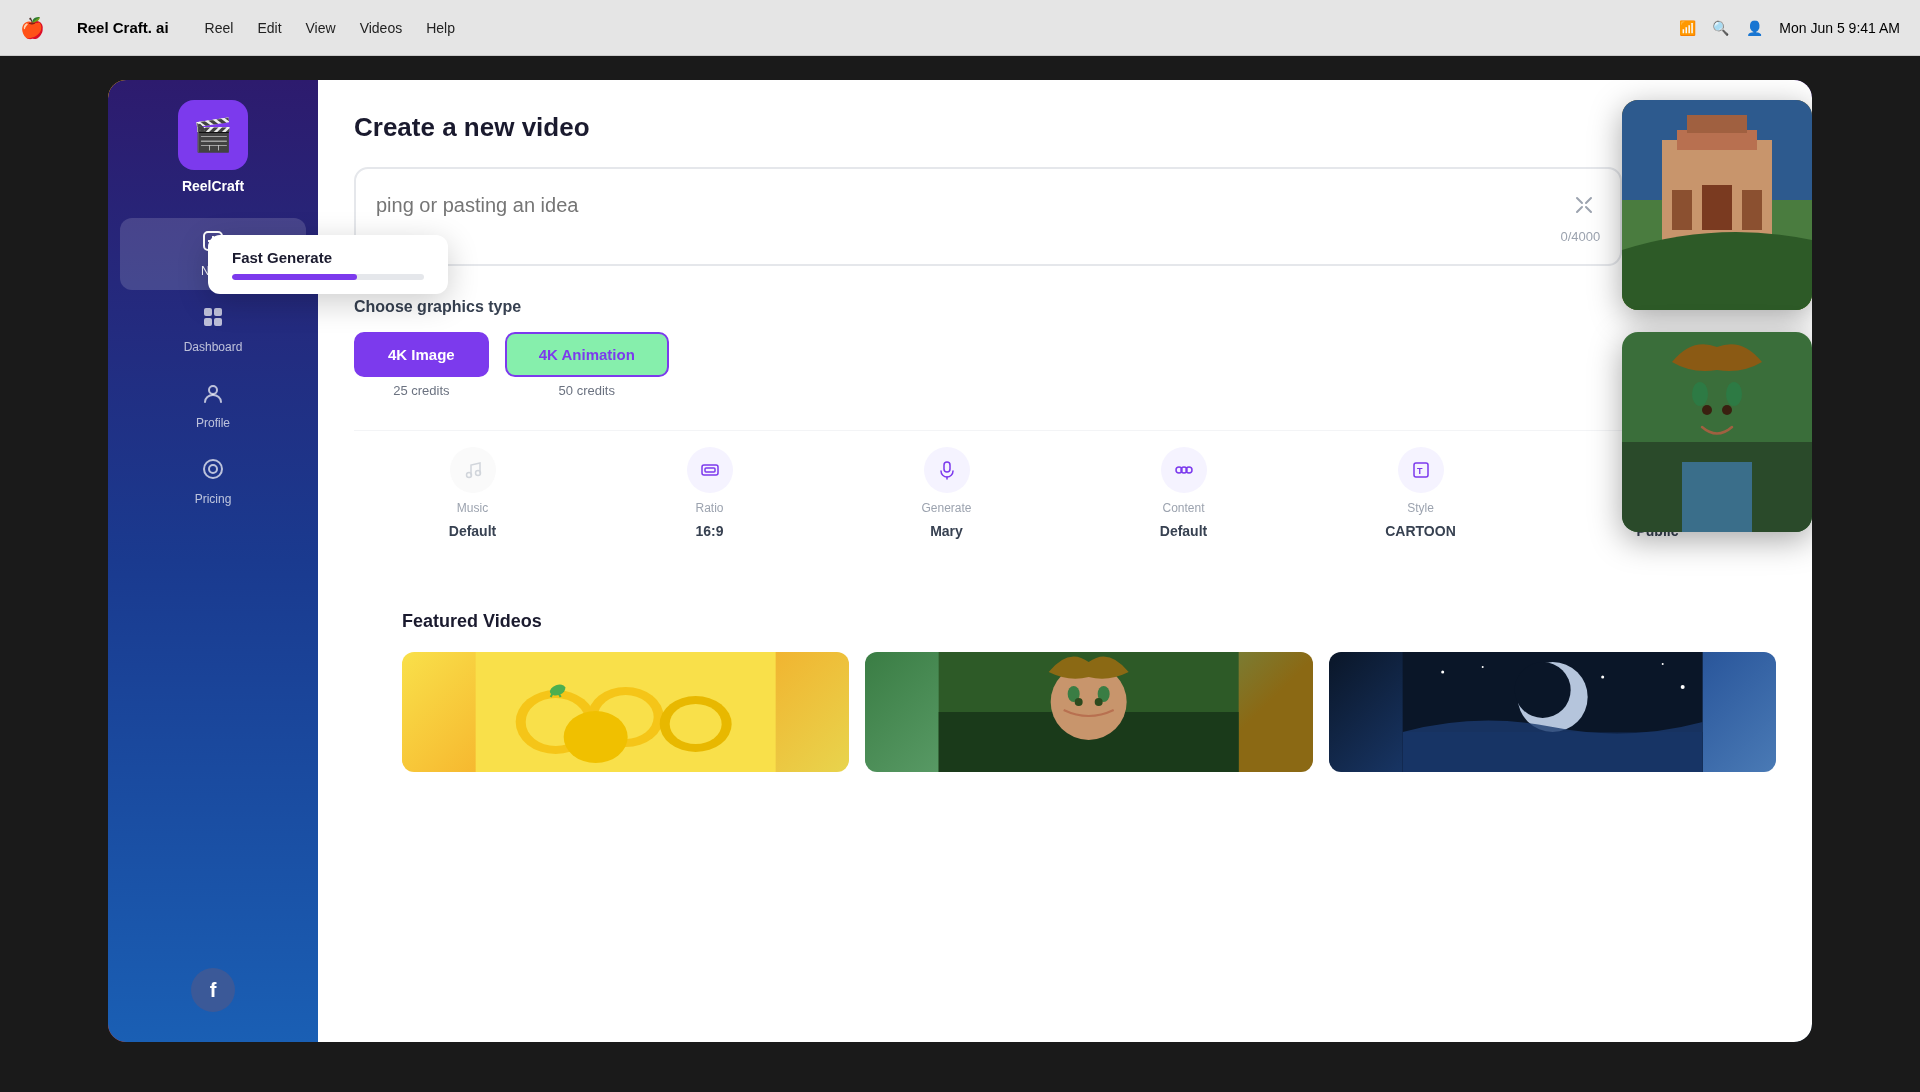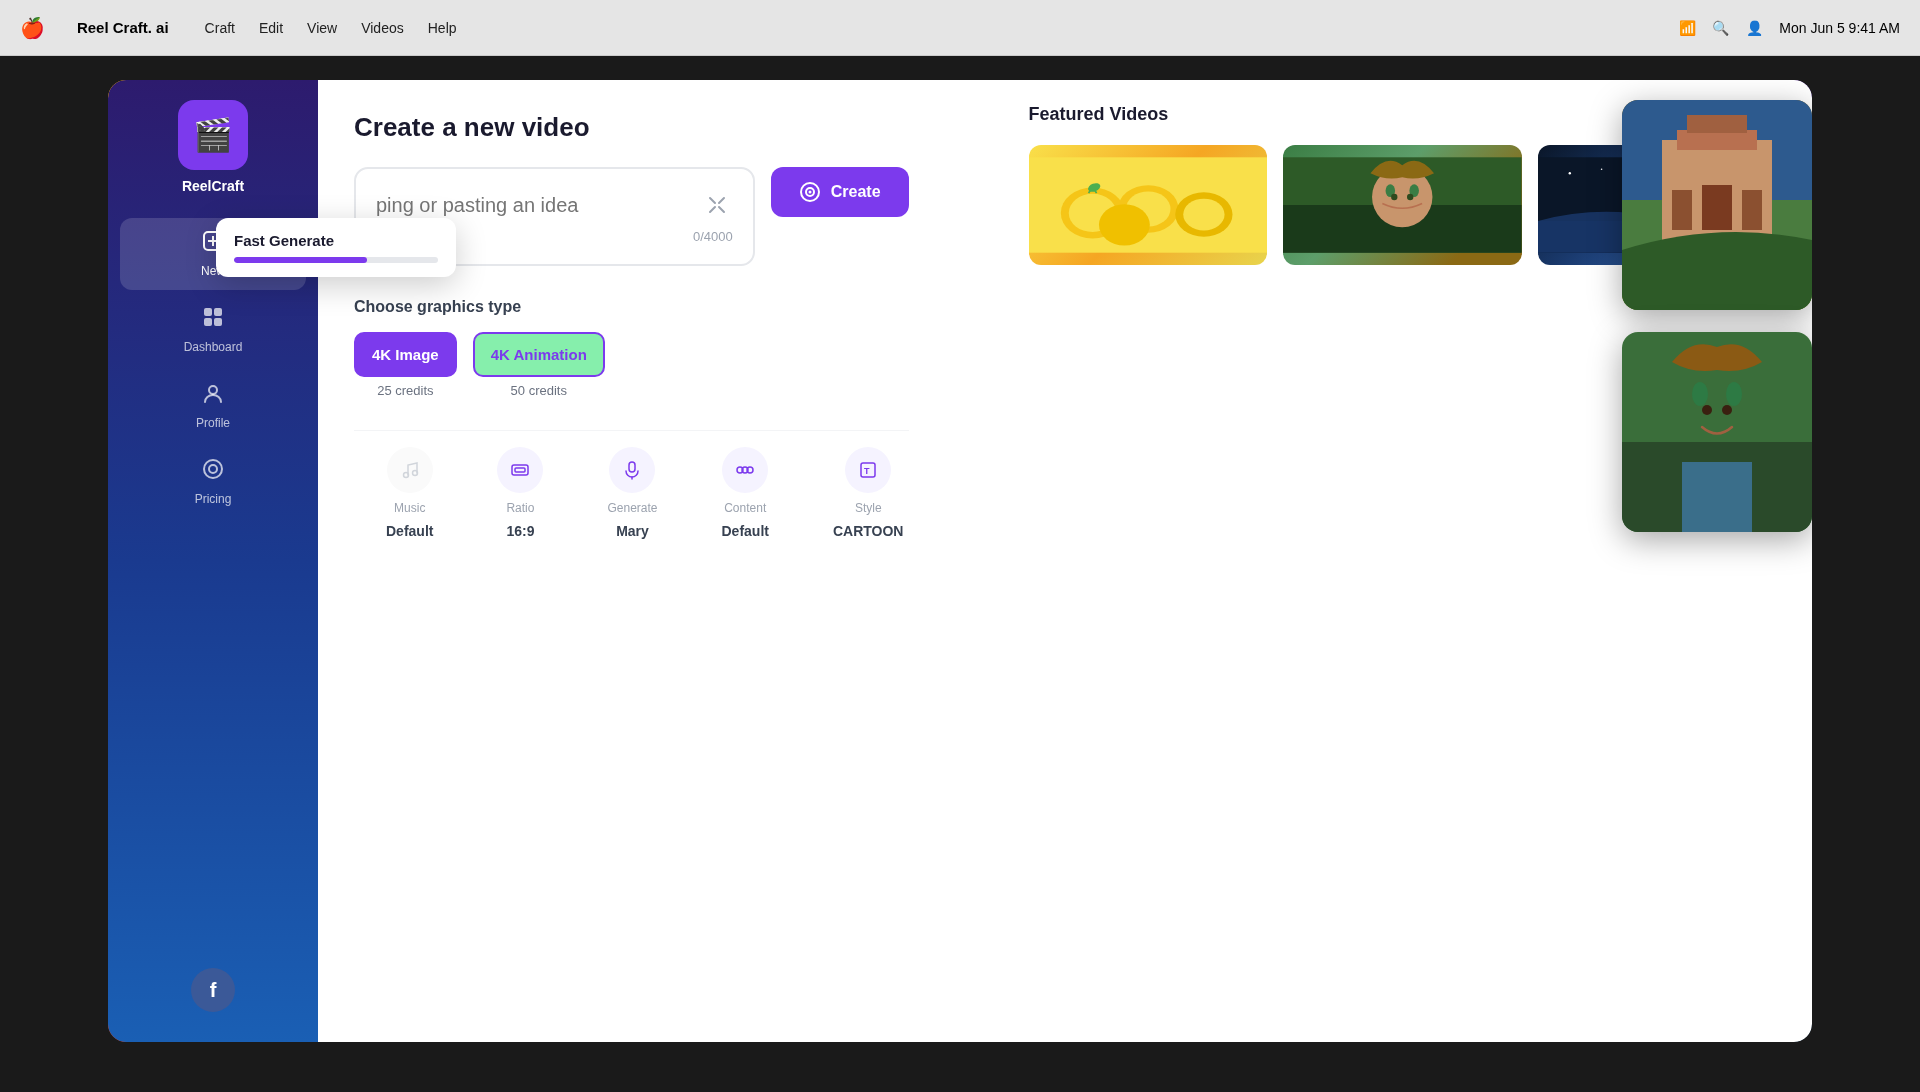--- a/index.html
+++ b/index.html
@@ -156,21 +156,21 @@
       font-weight: 700;
       cursor: pointer;
     }
 
     
     .main-content {
       flex: 1;
       background: white;
       overflow: hidden;
       display: flex;
-      flex-direction: row;
+      flex-direction: column;
     }
 
     .content-inner {
       padding: 32px 36px;
       overflow-y: auto;
     }
 
     .page-title {
       font-size: 26px;
       font-weight: 700;
@@ -241,21 +241,21 @@
       margin-bottom: 16px;
     }
 
     .graphics-options {
       display: flex;
       gap: 16px;
       margin-bottom: 32px;
     }
 
     .graphics-btn {
-      padding: 12px 16px;
+      padding: 12px 32px;
       border-radius: 10px;
       font-size: 15px;
       font-weight: 600;
       cursor: pointer;
       border: 2px solid #7c3aed;
     }
     .graphics-btn.selected {
       background: #7c3aed;
       color: white;
     }
@@ -347,29 +347,28 @@
       flex: 1;
       height: 120px;
       border-radius: 12px;
       overflow: hidden;
       background: #e5e7eb;
     }
 
     
     .fast-generate-tooltip {
       position: absolute;
-      top: 138px;
+      top: 155px;
       left: 100px;
       background: white;
       border-radius: 12px;
-      padding: 14px 18px;
+      padding: 14px 24px;
       box-shadow: 0 8px 32px rgba(0,0,0,0.2);
       z-index: 200;
       min-width: 240px;
-      margin-left: 8px;
     }
     .fast-generate-title {
       font-size: 15px;
       font-weight: 700;
       color: #1a1a2e;
       margin-bottom: 8px;
     }
     .fast-generate-bar-bg {
       width: 100%;
       height: 6px;
@@ -393,21 +392,21 @@
     .card-moon {
       background: linear-gradient(135deg, #0a1628 0%, #1a3a6e 40%, #2d5a9e 70%, #4a7ab5 100%);
     }
   </style>
 </head>
 <body>
 
 <div class="menubar">
   <span class="menubar-apple">🍎</span>
   <span class="menubar-app-name">Reel Craft. ai</span>
-  <span class="menubar-item">Craft</span>
+  <span class="menubar-item">Reel</span>
   <span class="menubar-item">Edit</span>
   <span class="menubar-item">View</span>
   <span class="menubar-item">Videos</span>
   <span class="menubar-item">Help</span>
   <div class="menubar-right">
     <span>📶</span>
     <span>🔍</span>
     <span>👤</span>
     <span>Mon Jun 5  9:41 AM</span>
   </div>

